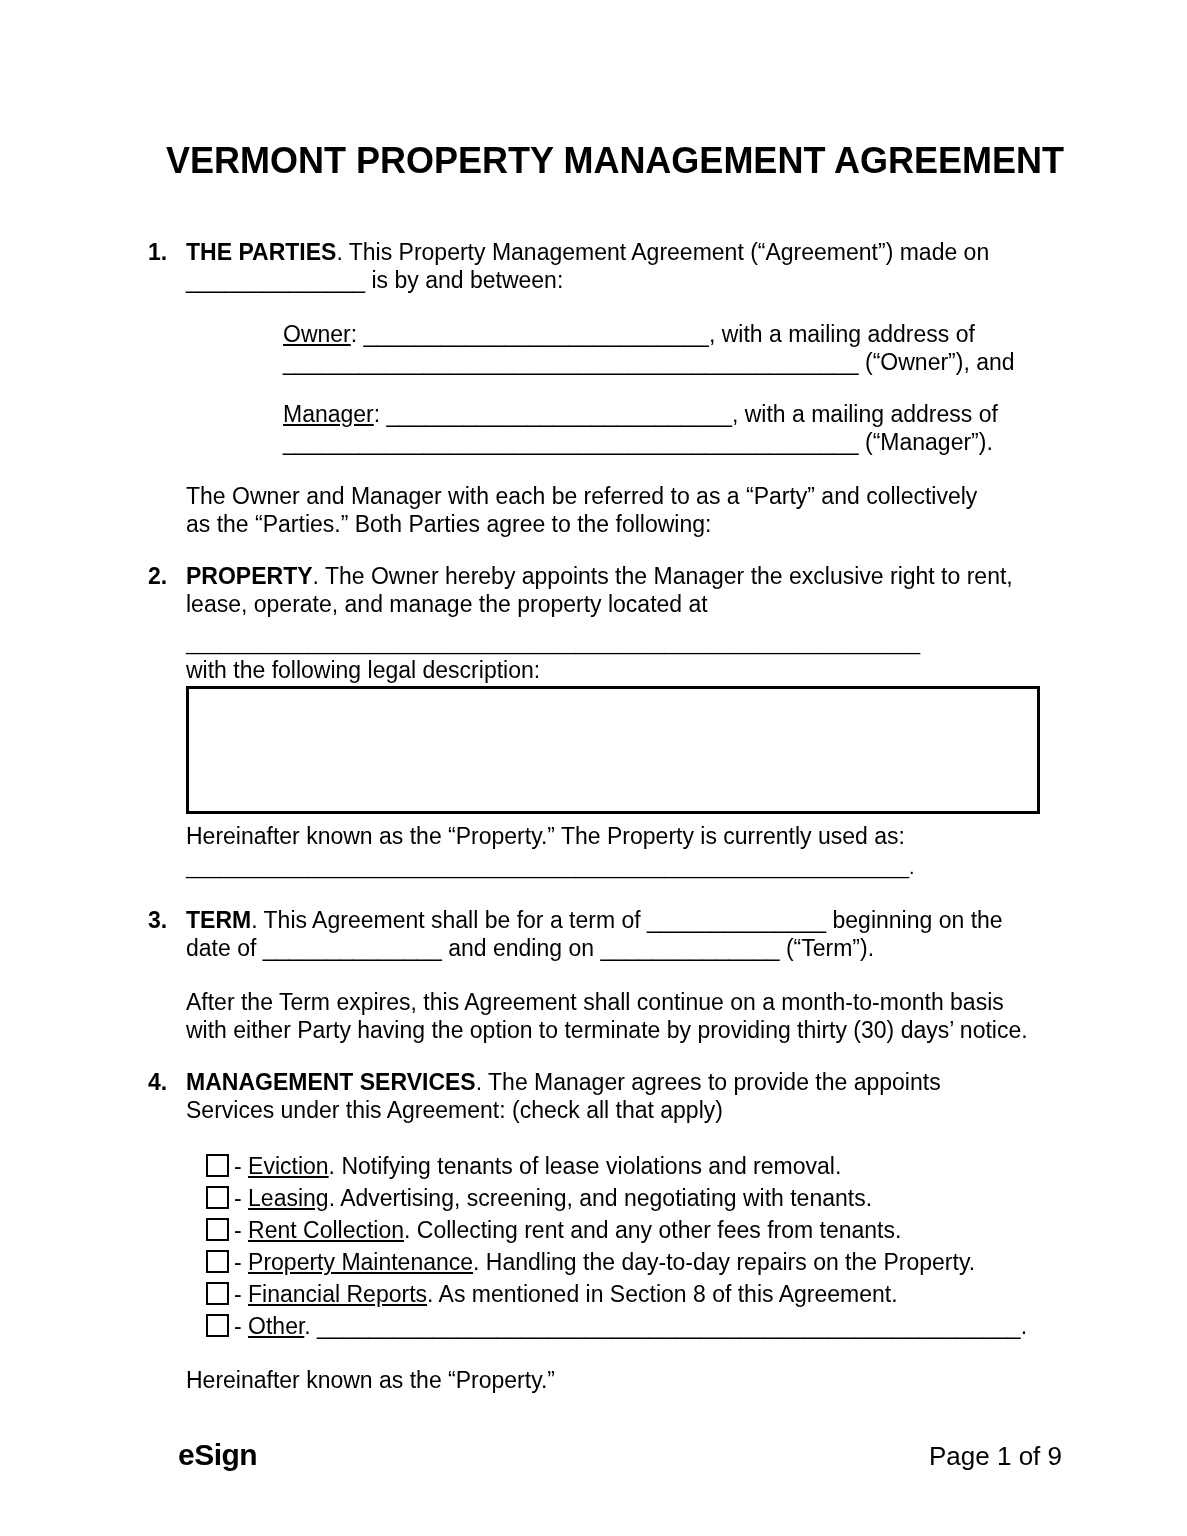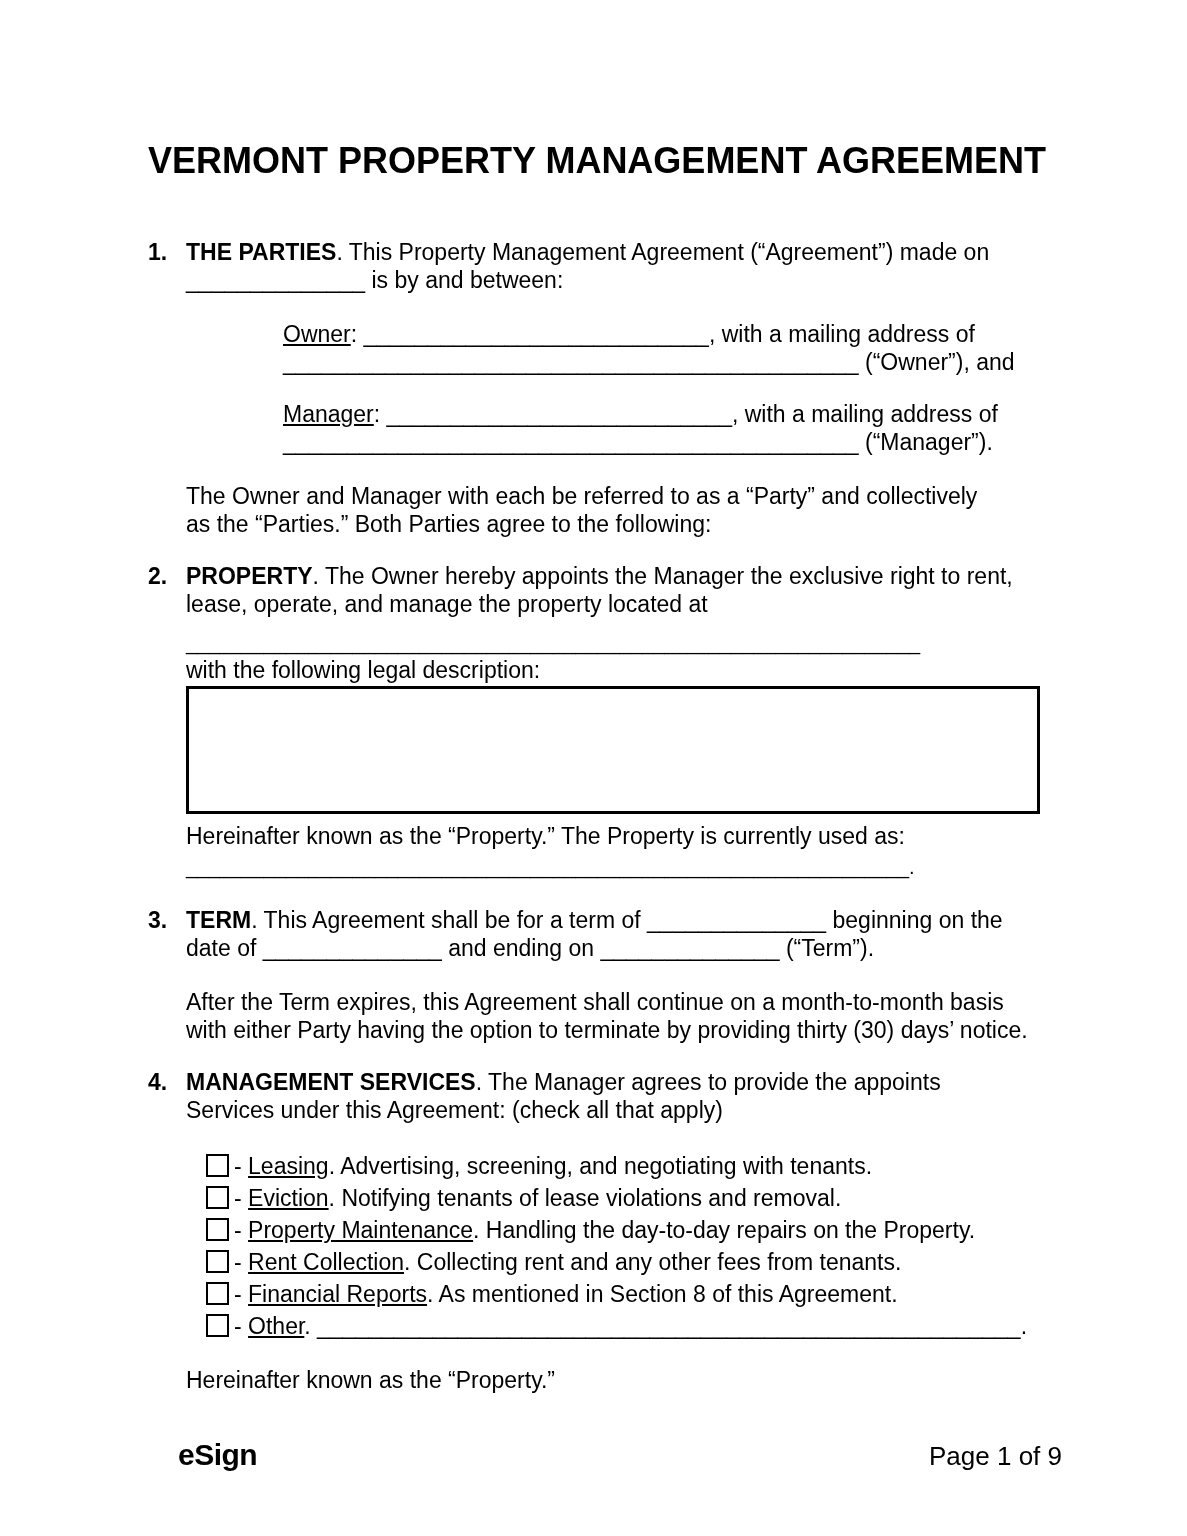--- a/index.html
+++ b/index.html
@@ -19,20 +19,21 @@
     top: 0;
     padding-top: 140px;
   }
   .doc-title {
     font-size: 36px;
     font-weight: bold;
     text-align: center;
     line-height: 42px;
     white-space: nowrap;
     letter-spacing: 0px;
+    margin-left: 18px;
   }
   .sect { display: flex; margin-top: 24px; }
   .sect .num { flex: 0 0 38px; font-weight: bold; font-size: 23px; line-height: 28px; }
   .sect .body { flex: 1 1 auto; }
   .ln { font-size: 23px; line-height: 28px; white-space: nowrap; }
   .b { font-weight: bold; }
   .u { text-decoration: underline; }
   .indent { margin-left: 97px; }
   .gap26 { margin-top: 26px; }
   .gap24 { margin-top: 24px; }
@@ -124,24 +125,24 @@
       </div>
     </div>
 
     <div class="sect">
       <div class="num">4.</div>
       <div class="body">
         <div class="ln"><span class="b">MANAGEMENT SERVICES</span><span>. The Manager agrees to provide the appoints</span></div>
         <div class="ln">Services under this Agreement: (check all that apply)</div>
 
         <div class="checklist">
+          <div class="chk-row"><span class="chk-box"></span><span>- </span><span class="u">Eviction</span><span>. Notifying tenants of lease violations and removal.</span></div>
           <div class="chk-row"><span class="chk-box"></span><span>- </span><span class="u">Leasing</span><span>. Advertising, screening, and negotiating with tenants.</span></div>
-          <div class="chk-row"><span class="chk-box"></span><span>- </span><span class="u">Eviction</span><span>. Notifying tenants of lease violations and removal.</span></div>
+          <div class="chk-row"><span class="chk-box"></span><span>- </span><span class="u">Rent Collection</span><span>. Collecting rent and any other fees from tenants.</span></div>
           <div class="chk-row"><span class="chk-box"></span><span>- </span><span class="u">Property Maintenance</span><span>. Handling the day-to-day repairs on the Property.</span></div>
-          <div class="chk-row"><span class="chk-box"></span><span>- </span><span class="u">Rent Collection</span><span>. Collecting rent and any other fees from tenants.</span></div>
           <div class="chk-row"><span class="chk-box"></span><span>- </span><span class="u">Financial Reports</span><span>. As mentioned in Section 8 of this Agreement.</span></div>
           <div class="chk-row"><span class="chk-box"></span><span>- </span><span class="u">Other</span><span>. </span><span>_______________________________________________________</span><span>.</span></div>
         </div>
 
         <div class="ln gap24">Hereinafter known as the “Property.”</div>
       </div>
     </div>
 
   </div>
 

